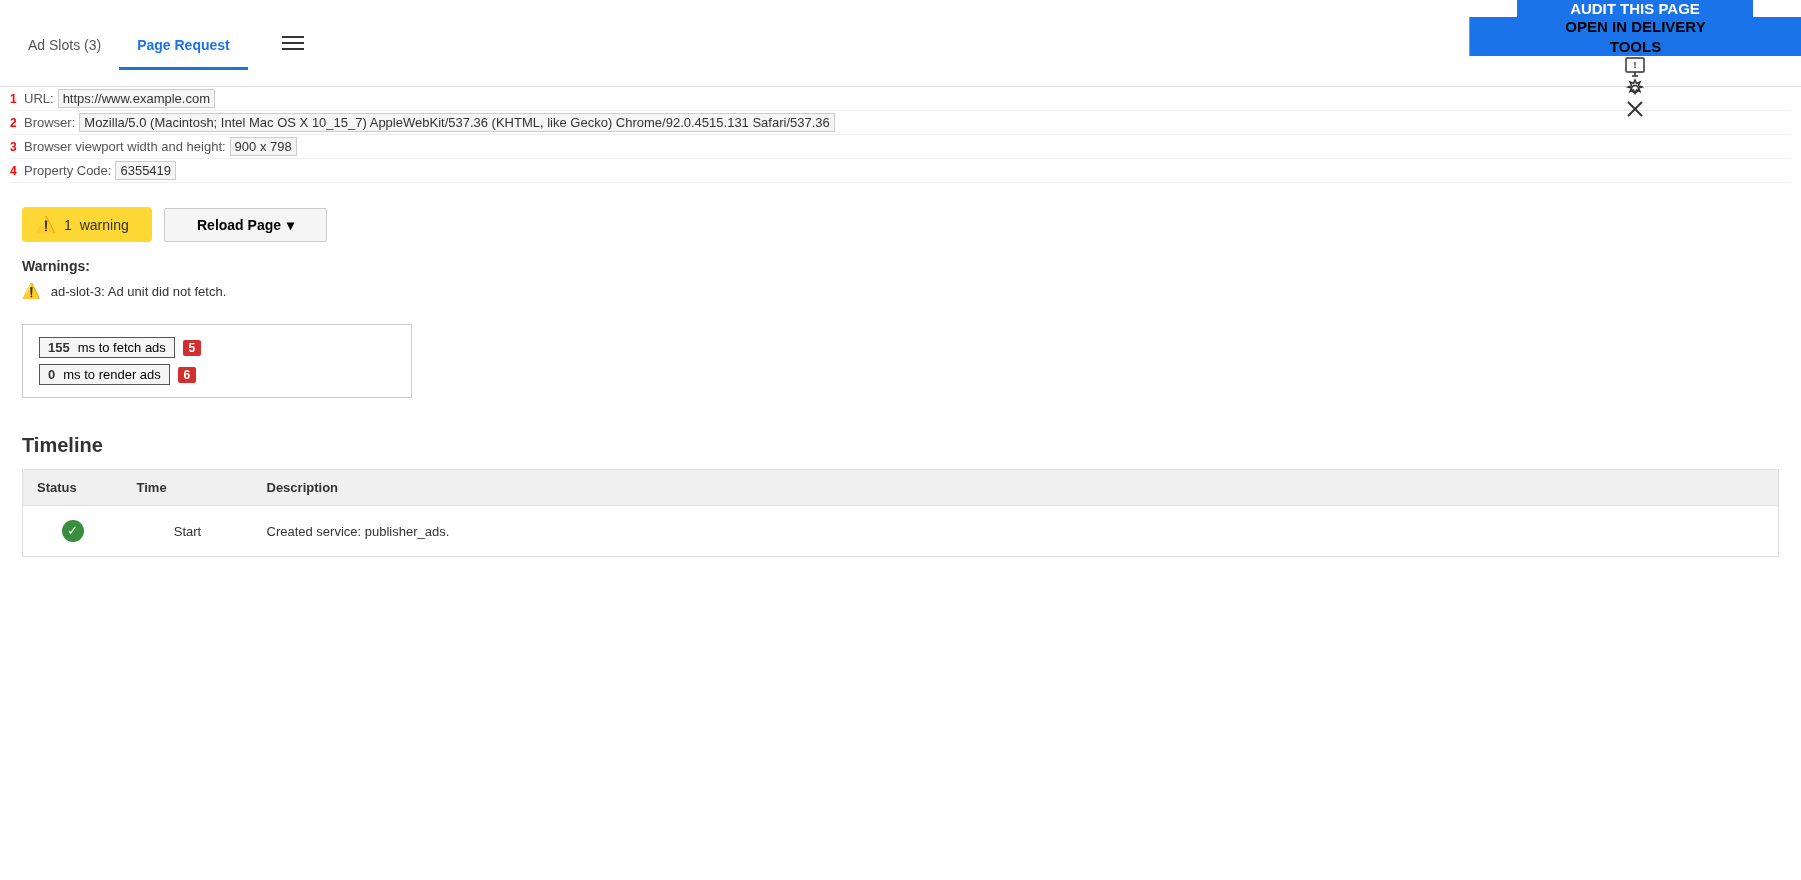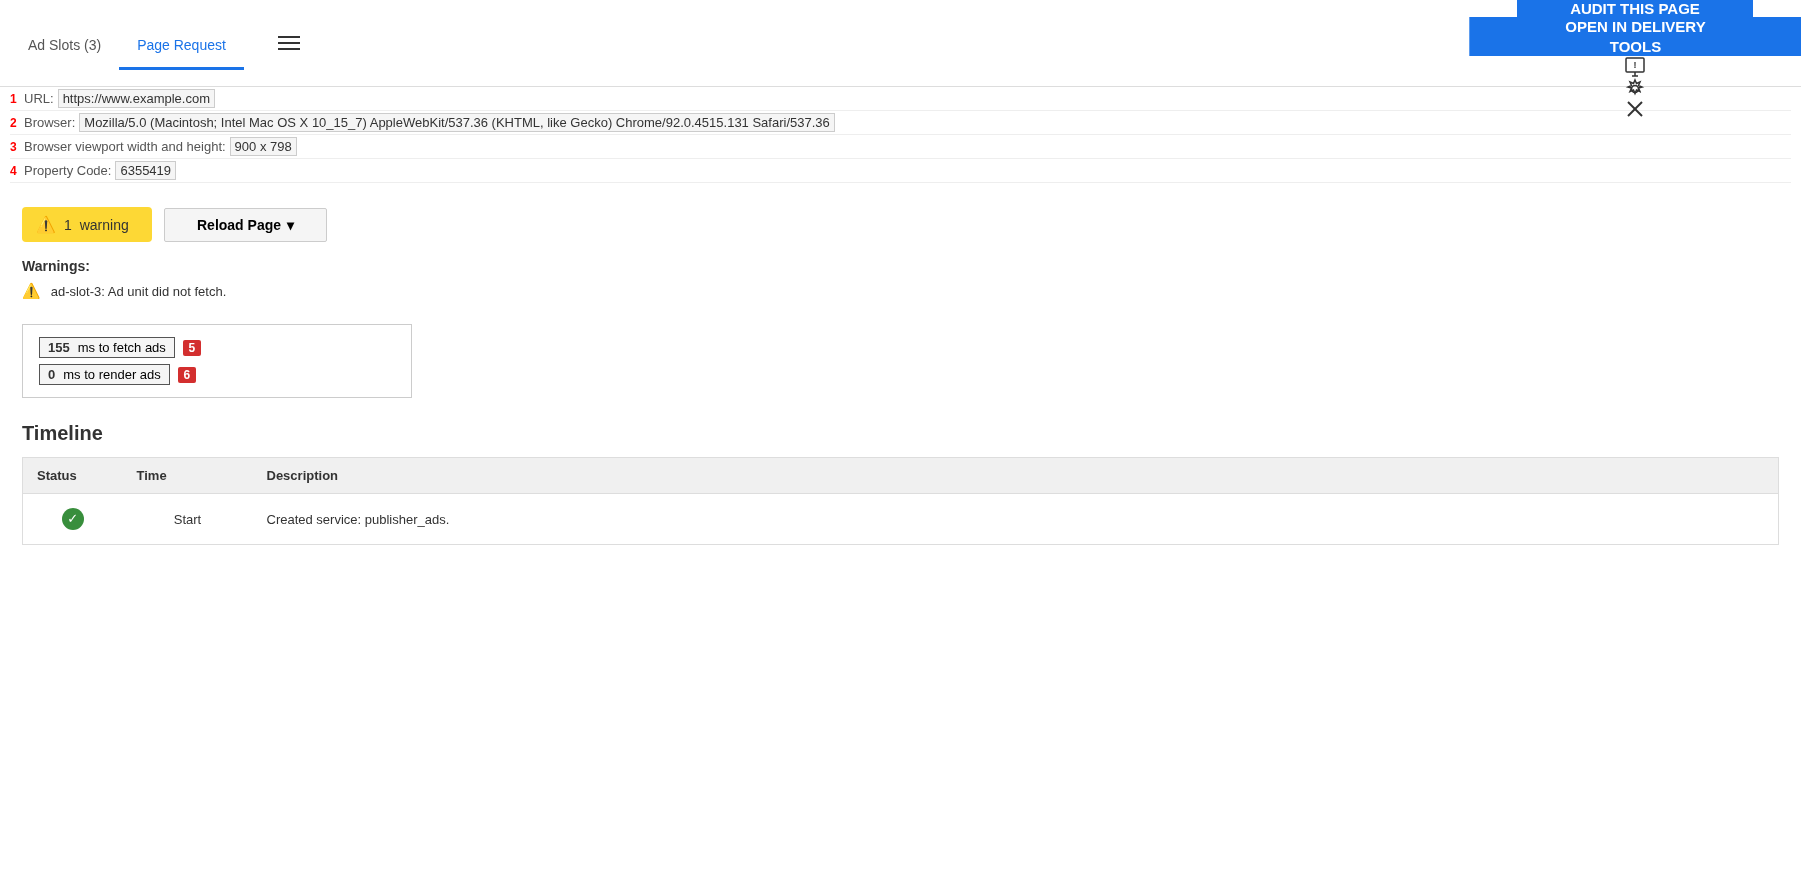--- a/index.html
+++ b/index.html
@@ -23,20 +23,21 @@
       padding: 10px 18px 14px;
       font-size: 14px;
       cursor: pointer;
       color: #555;
       border-bottom: 3px solid transparent;
       margin-bottom: 0;
     }
     .tab.active {
       color: #1a73e8;
       border-bottom: 3px solid #1a73e8;
+      font-weight: bold;
     }
     .menu-icon-btn {
       display: flex;
       align-items: center;
       justify-content: center;
       width: 50px;
       cursor: pointer;
       margin-left: 10px;
     }
     .header-actions {
@@ -52,21 +53,21 @@
       border: none;
       padding: 0 24px;
       font-size: 15px;
       font-weight: bold;
       cursor: pointer;
       height: 100%;
       min-width: 236px;
     }
     .btn-delivery {
       background: #1a73e8;
-      color: #ffffff;
+      color: #000000;
       border: none;
       border-left: 1px solid rgba(255,255,255,0.3);
       padding: 0 24px;
       font-size: 15px;
       font-weight: bold;
       cursor: pointer;
       height: 100%;
       min-width: 332px;
       line-height: 1.3;
     }
@@ -170,21 +171,21 @@
       font-size: 15px;
       color: #f9a825;
     }
 
     
     .stats-box {
       border: 1px solid #ccc;
       background: #fff;
       display: inline-block;
       padding: 12px 16px;
-      margin: 8px 12px 16px;
+      margin: 8px 12px 28px;
       min-width: 390px;
     }
     .stats-row {
       display: flex;
       align-items: center;
       gap: 8px;
       margin-bottom: 6px;
       font-size: 13px;
     }
     .stats-row:last-child { margin-bottom: 0; }

